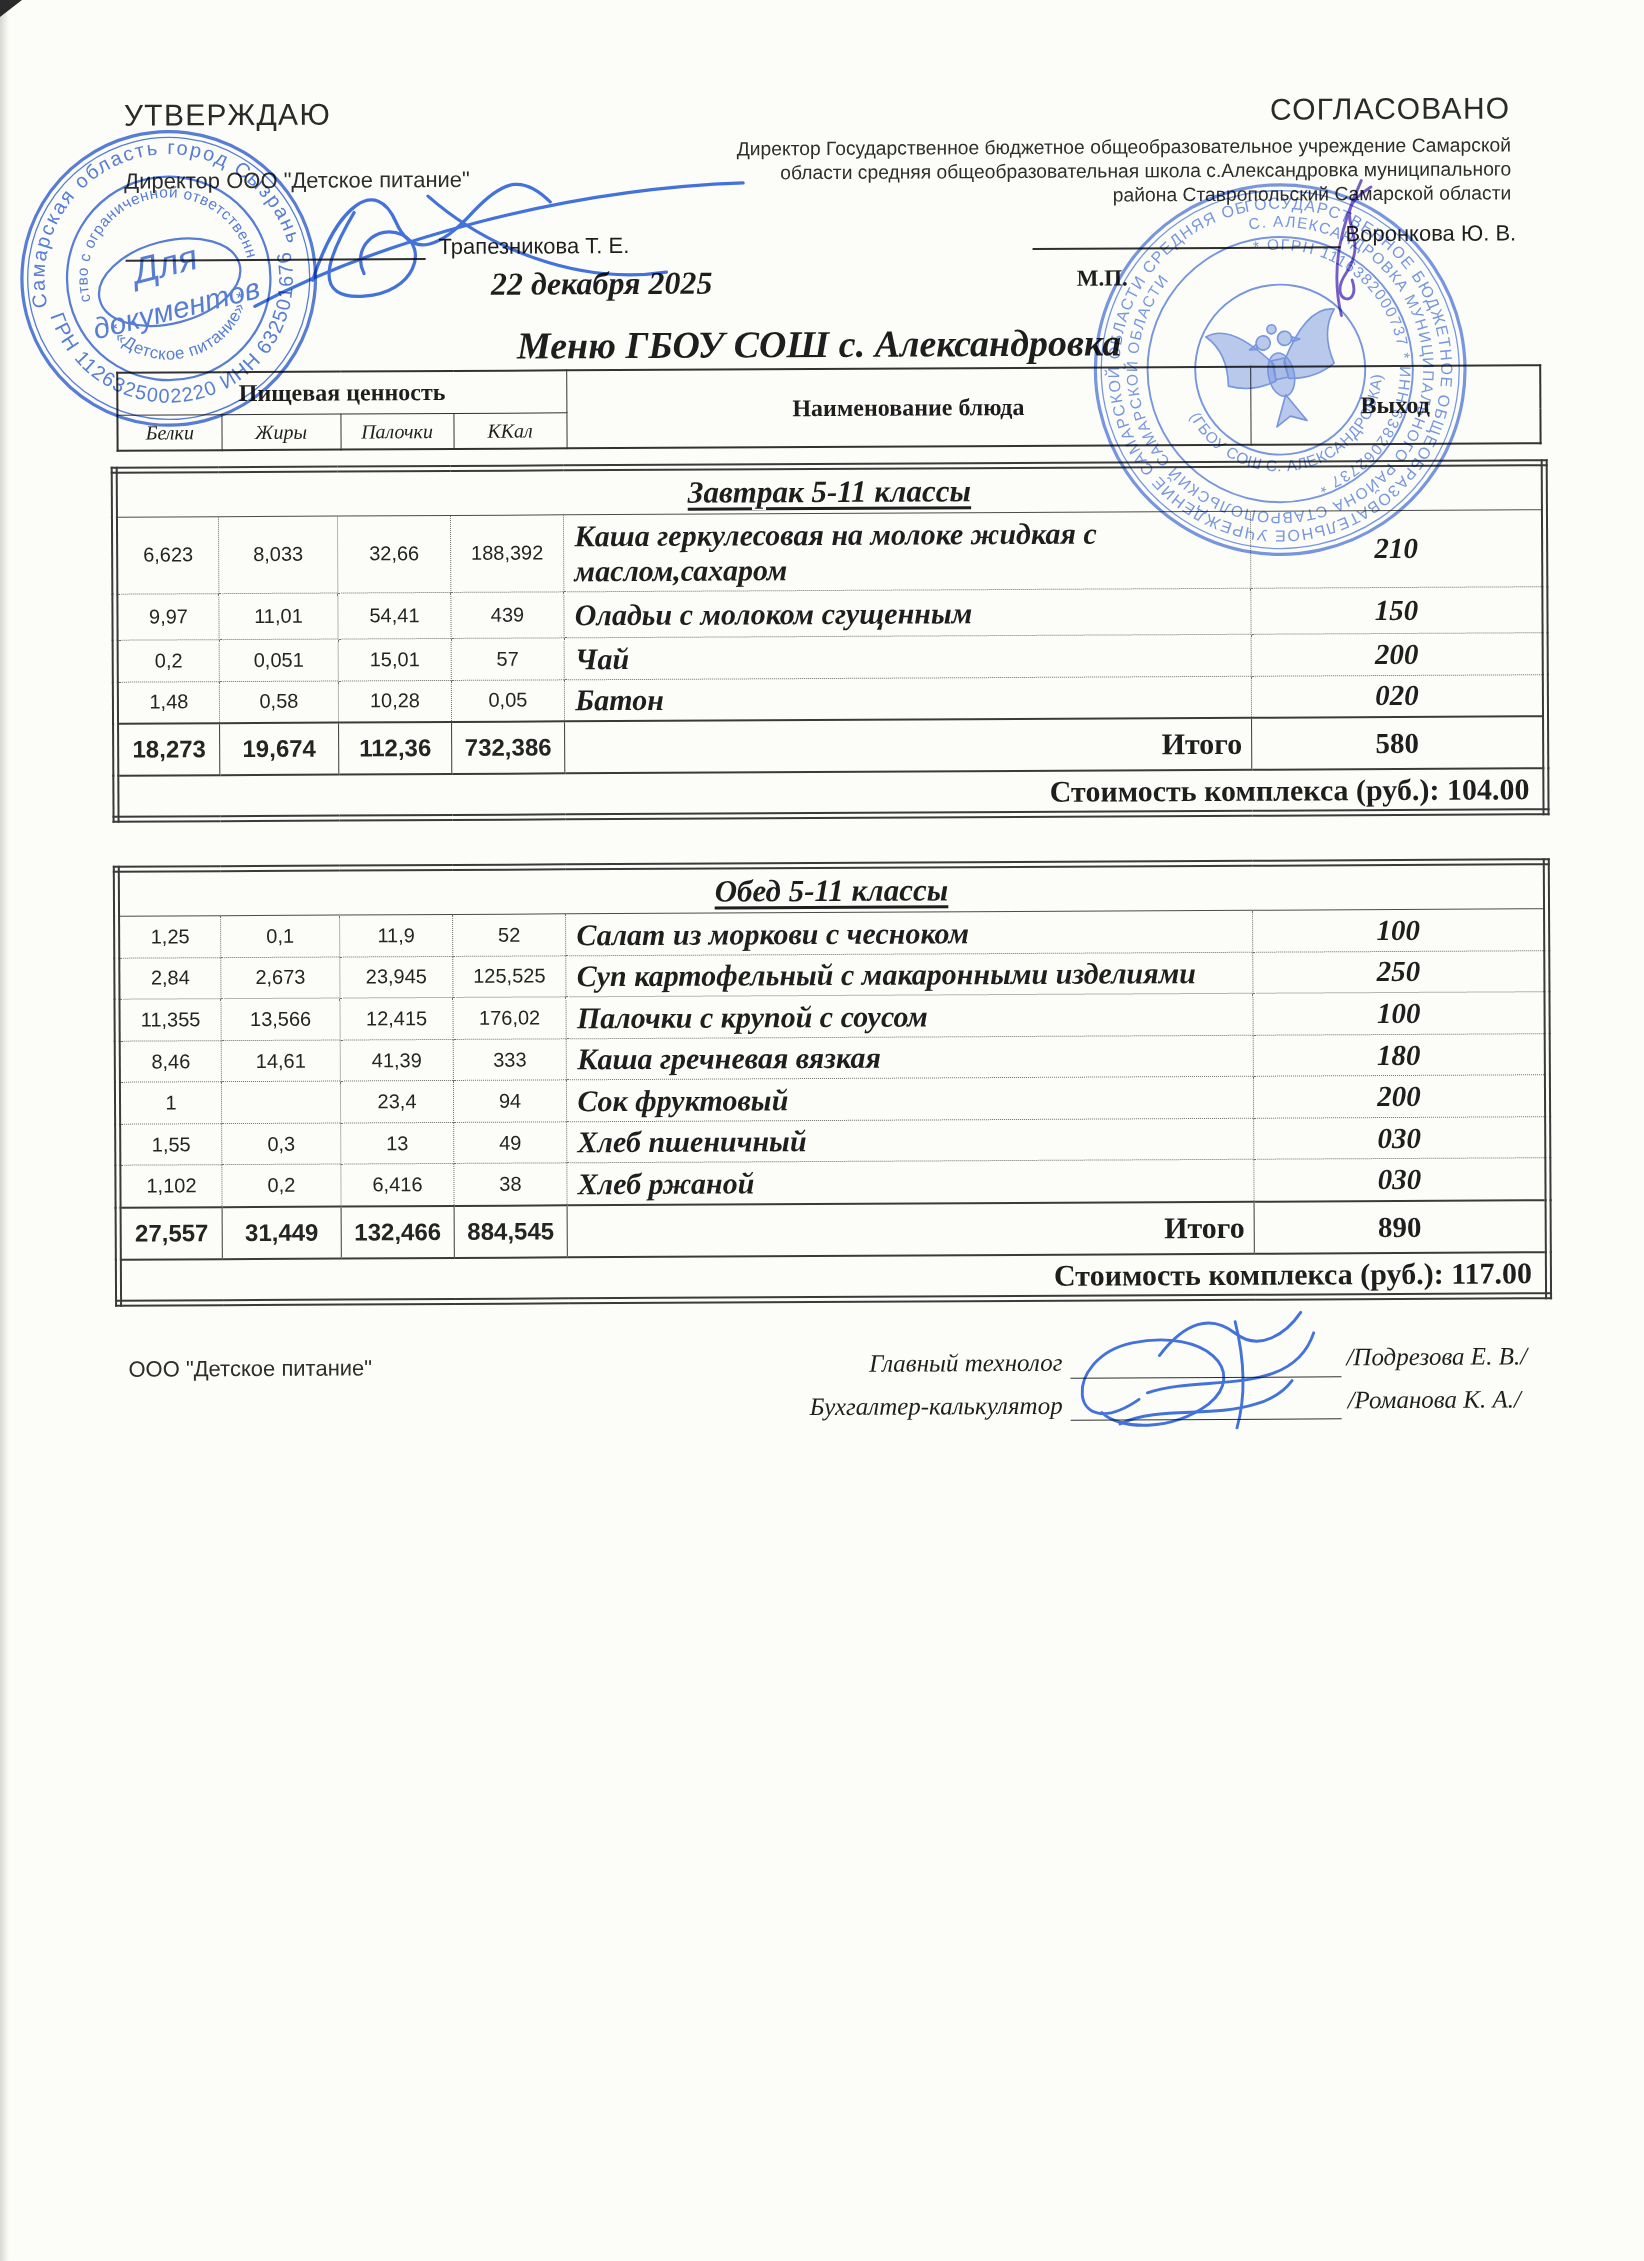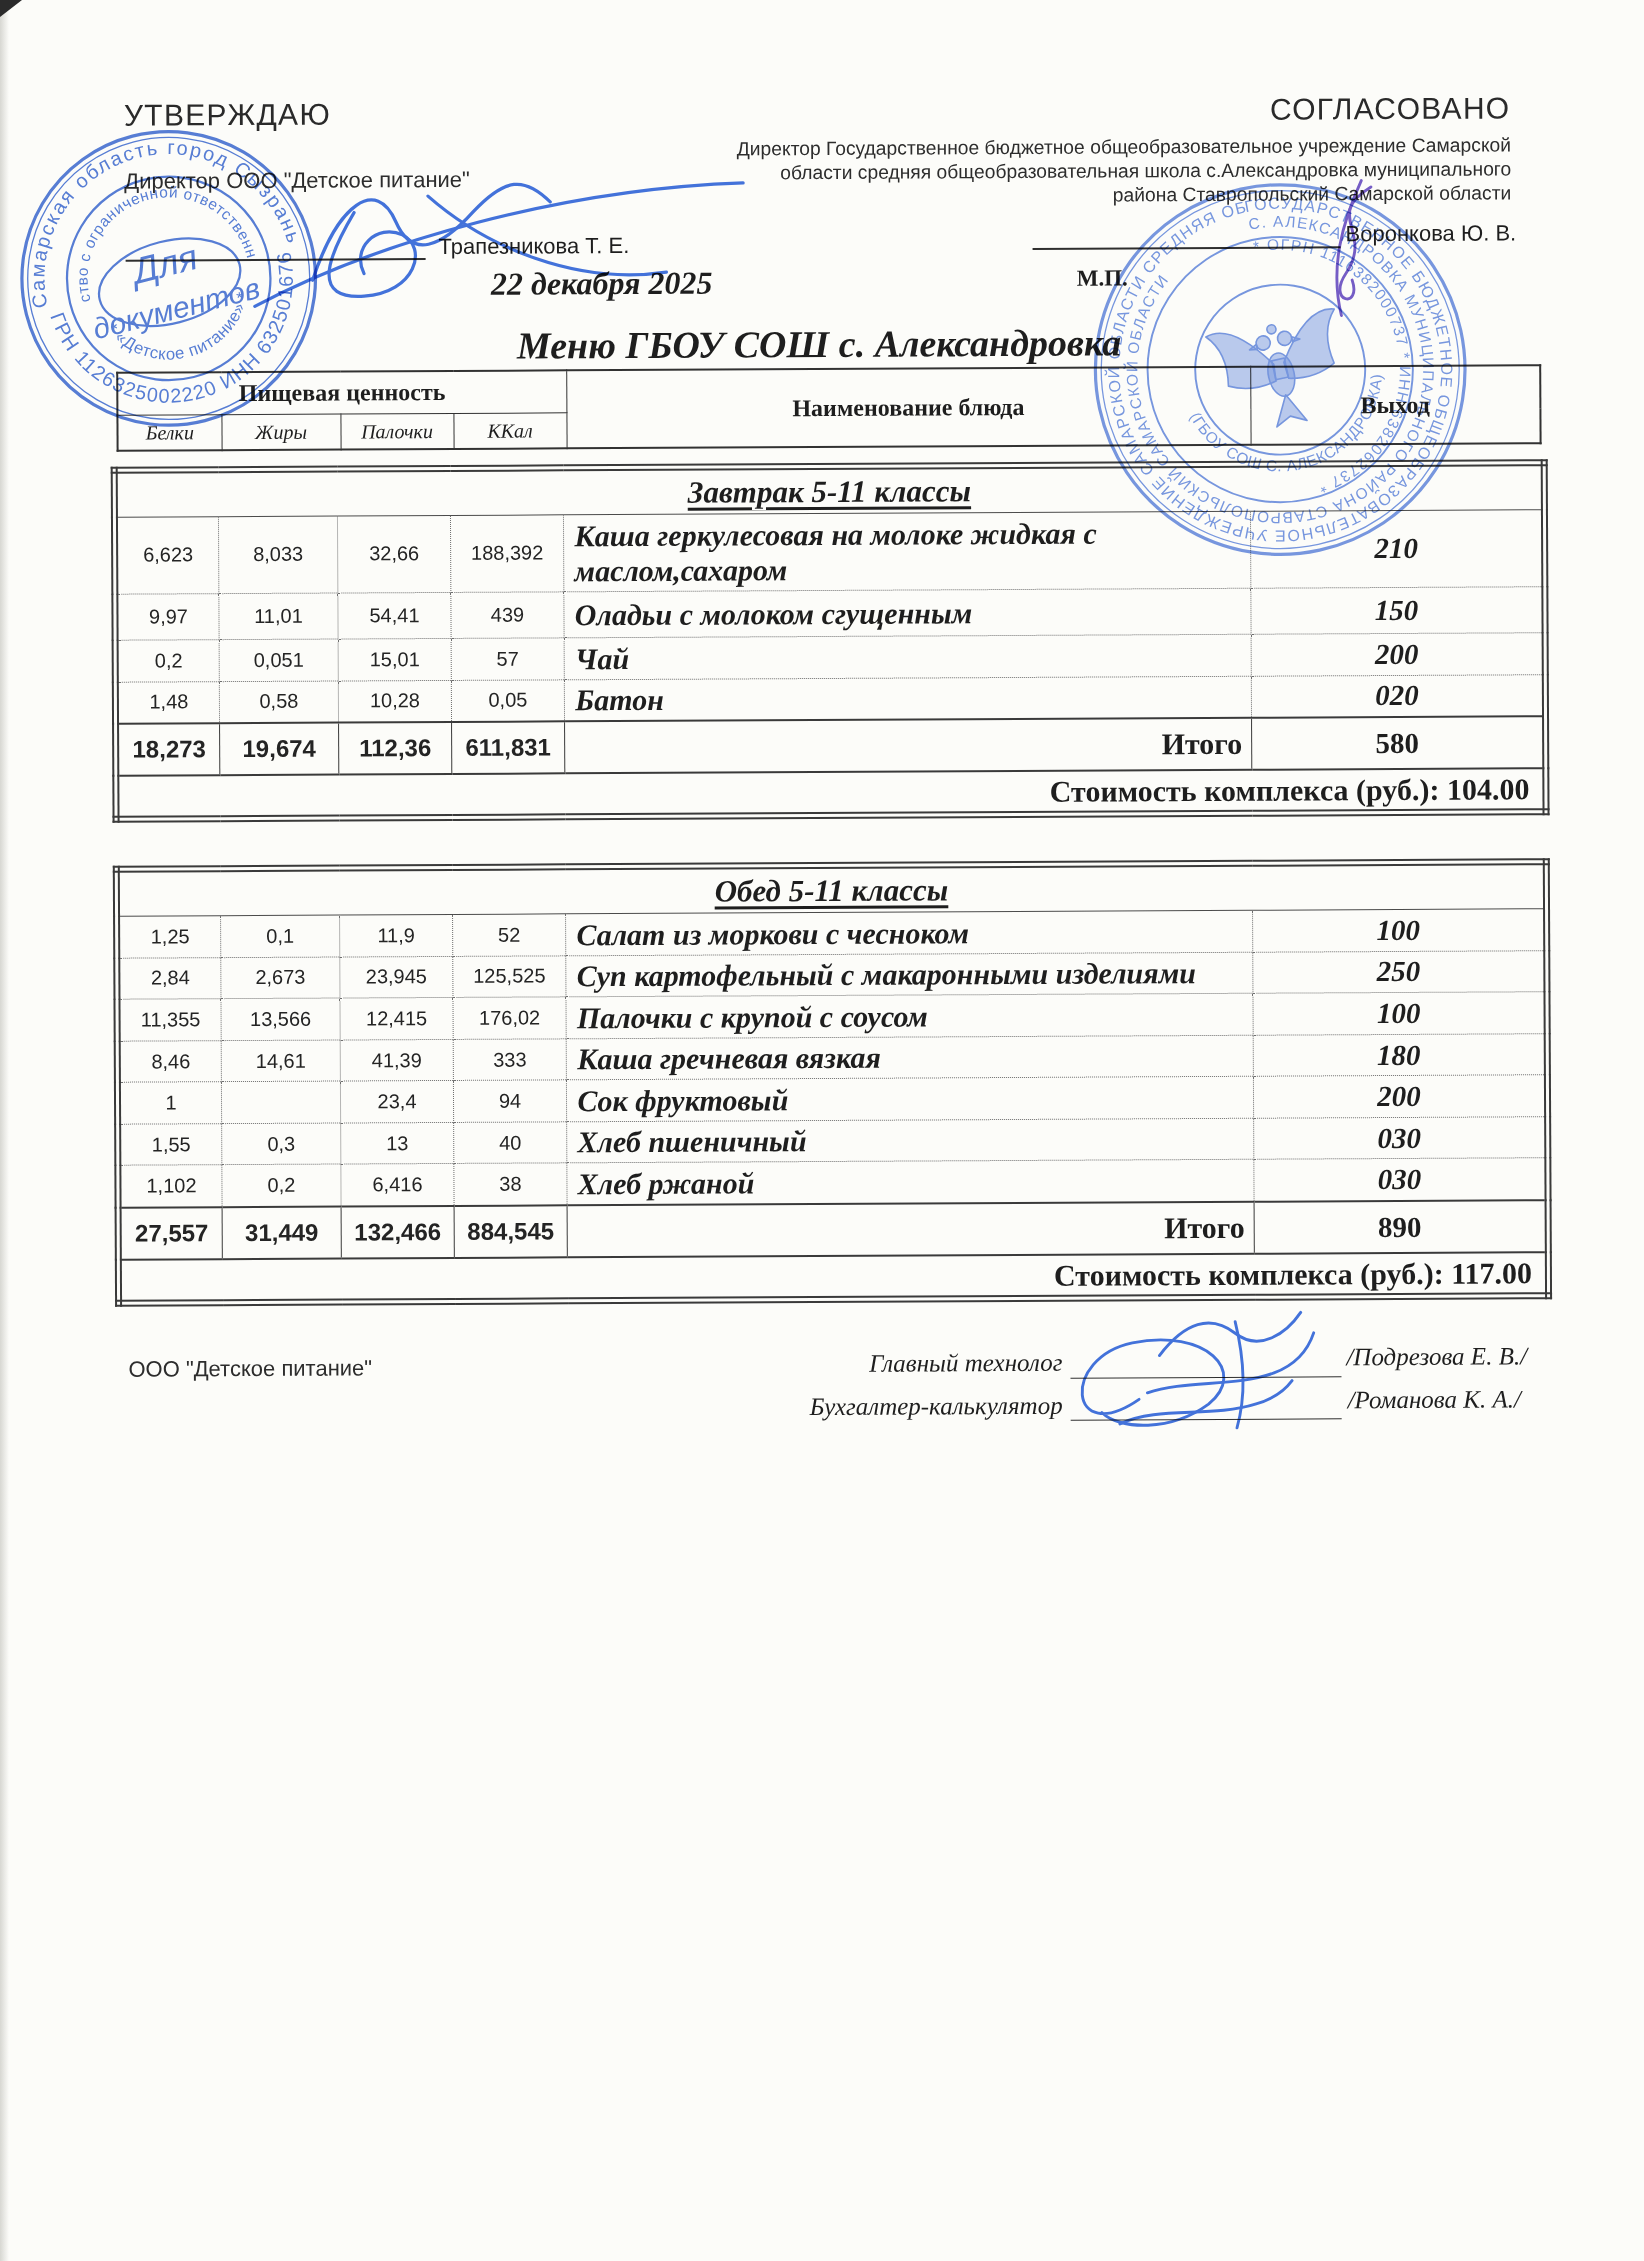--- a/index.html
+++ b/index.html
@@ -167,21 +167,21 @@
         <td class="t-num">0,58</td>
         <td class="t-num">10,28</td>
         <td class="t-num">0,05</td>
         <td class="t-dish">Батон</td>
         <td class="t-out">020</td>
       </tr>
       <tr class="total-row">
         <td class="t-num">18,273</td>
         <td class="t-num">19,674</td>
         <td class="t-num">112,36</td>
-        <td class="t-num">611,831</td>
+        <td class="t-num">732,386</td>
         <td class="total-label">Итого</td>
         <td class="total-out">580</td>
       </tr>
       <tr class="cost-row">
         <td colspan="6">Стоимость комплекса (руб.): 104.00</td>
       </tr>
     </tbody>
       </table>
 
     <table class="abs menu-table ln">
@@ -234,21 +234,21 @@
         <td class="t-num"></td>
         <td class="t-num">23,4</td>
         <td class="t-num">94</td>
         <td class="t-dish">Сок фруктовый</td>
         <td class="t-out">200</td>
       </tr>
       <tr class="h-ln-sm">
         <td class="t-num">1,55</td>
         <td class="t-num">0,3</td>
         <td class="t-num">13</td>
-        <td class="t-num">40</td>
+        <td class="t-num">49</td>
         <td class="t-dish">Хлеб пшеничный</td>
         <td class="t-out">030</td>
       </tr>
       <tr class="h-ln-sm">
         <td class="t-num">1,102</td>
         <td class="t-num">0,2</td>
         <td class="t-num">6,416</td>
         <td class="t-num">38</td>
         <td class="t-dish">Хлеб ржаной</td>
         <td class="t-out">030</td>

